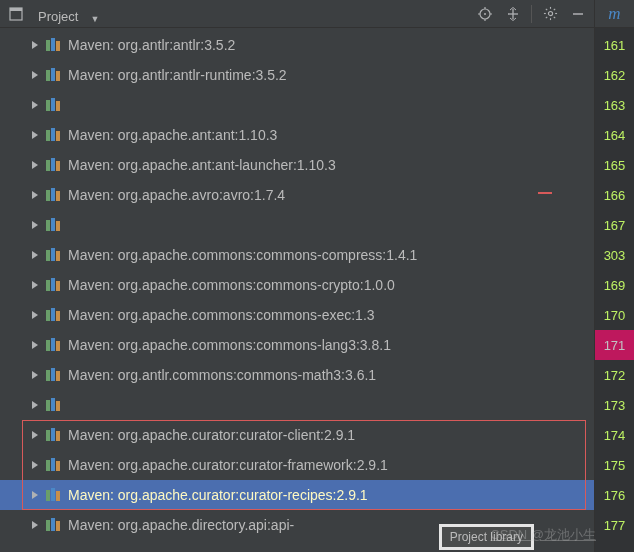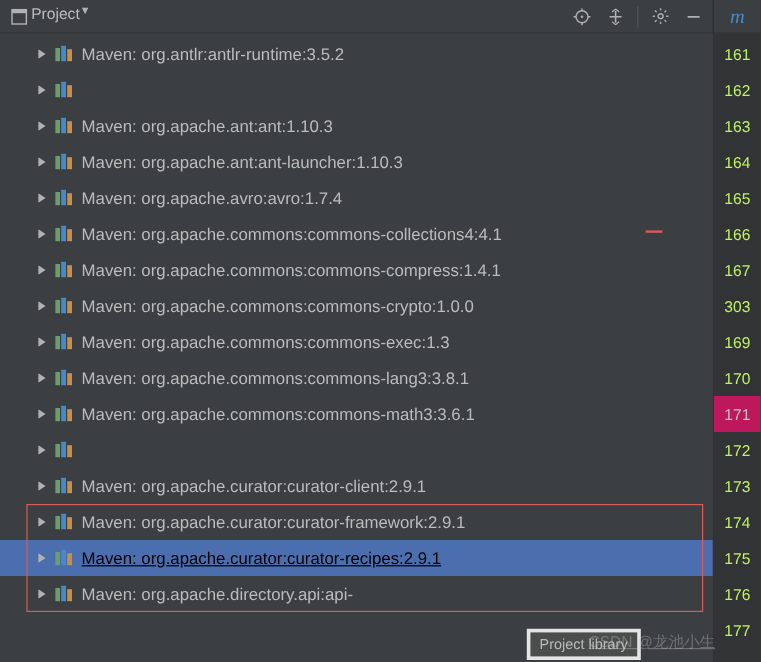--- a/index.html
+++ b/index.html
@@ -16,21 +16,21 @@
   .container { display: flex; height: 100%; }
   .main { flex: 1; display: flex; flex-direction: column; }
   .header {
     height: 28px;
     background: #3c3f41;
     border-bottom: 1px solid #323232;
     display: flex;
     align-items: center;
     padding: 0 6px 0 6px;
   }
-  .header-left { display: flex; align-items: flex-start; gap: 0; flex: 1; }
+  .header-left { display: flex; align-items: flex-end; gap: 12px; flex: 1; }
   .header-label { color: #bbbbbb; font-size: 13px; }
   .header-right { display: flex; align-items: center; gap: 8px; }
   .icon-btn { width: 20px; height: 20px; display: flex; align-items: center; justify-content: center; color: #afb1b3; cursor: pointer; }
   .sep { width: 1px; height: 18px; background: #555; }
   .tree {
     flex: 1;
     overflow: hidden;
     background: #3c3f41;
     padding-top: 2px;
   }
@@ -38,22 +38,21 @@
     display: flex;
     align-items: center;
     height: 30px;
     padding-left: 30px;
     color: #bbbbbb;
     white-space: nowrap;
     position: relative;
   }
   .row.selected {
     background: #4b6eaf;
-    color: #000000;
-    text-decoration: underline;
+    color: #fef9c3;
   }
   .arrow {
     width: 10px;
     height: 10px;
     display: flex;
     align-items: center;
     justify-content: center;
     margin-right: 6px;
     color: #afb1b3;
   }
@@ -181,20 +180,35 @@
             </svg>
         </span>
         <span class="icon-btn">
           <svg width="12" height="12" viewBox="0 0 12 12">
               <line x1="1" y1="6" x2="11" y2="6" stroke="#afb1b3" stroke-width="1.5"></line>
             </svg>
         </span>
       </div>
     </div>
     <div class="tree" id="tree" style="position:relative;">
+    <div class="row">
+          <span class="arrow">
+            <svg width="8" height="8" viewBox="0 0 8 8">
+              <polygon points="1,0 7,4 1,8" fill="#afb1b3"></polygon>
+            </svg>
+          </span>
+          <span class="lib-icon">
+            <svg width="16" height="14" viewBox="0 0 16 14">
+    <rect x="0" y="2" width="4" height="11" fill="#6a9e6a"></rect>
+    <rect x="5" y="0" width="4" height="13" fill="#4a88c7"></rect>
+    <rect x="10" y="3" width="4" height="10" fill="#c78f4a"></rect>
+  </svg>
+          </span>
+          <span class="lib-label">Maven: org.antlr:antlr:3.5.2</span>
+        </div>
         <div class="row">
           <span class="arrow">
             <svg width="8" height="8" viewBox="0 0 8 8">
               <polygon points="1,0 7,4 1,8" fill="#afb1b3"></polygon>
             </svg>
           </span>
           <span class="lib-icon">
             <svg width="16" height="14" viewBox="0 0 16 14">
     <rect x="0" y="2" width="4" height="11" fill="#6a9e6a"></rect>
     <rect x="5" y="0" width="4" height="13" fill="#4a88c7"></rect>
@@ -268,21 +282,20 @@
               <polygon points="1,0 7,4 1,8" fill="#afb1b3"></polygon>
             </svg>
           </span>
           <span class="lib-icon">
             <svg width="16" height="14" viewBox="0 0 16 14">
     <rect x="0" y="2" width="4" height="11" fill="#6a9e6a"></rect>
     <rect x="5" y="0" width="4" height="13" fill="#4a88c7"></rect>
     <rect x="10" y="3" width="4" height="10" fill="#c78f4a"></rect>
   </svg>
           </span>
-          <span class="lib-label">Maven: org.apache.commons:commons-collections4:4.1</span>
         </div>
         <div class="row">
           <span class="arrow">
             <svg width="8" height="8" viewBox="0 0 8 8">
               <polygon points="1,0 7,4 1,8" fill="#afb1b3"></polygon>
             </svg>
           </span>
           <span class="lib-icon">
             <svg width="16" height="14" viewBox="0 0 16 14">
     <rect x="0" y="2" width="4" height="11" fill="#6a9e6a"></rect>
@@ -343,21 +356,21 @@
               <polygon points="1,0 7,4 1,8" fill="#afb1b3"></polygon>
             </svg>
           </span>
           <span class="lib-icon">
             <svg width="16" height="14" viewBox="0 0 16 14">
     <rect x="0" y="2" width="4" height="11" fill="#6a9e6a"></rect>
     <rect x="5" y="0" width="4" height="13" fill="#4a88c7"></rect>
     <rect x="10" y="3" width="4" height="10" fill="#c78f4a"></rect>
   </svg>
           </span>
-          <span class="lib-label">Maven: org.apache.commons:commons-math3:3.6.1</span>
+          <span class="lib-label">Maven: org.antlr.commons:commons-math3:3.6.1</span>
         </div>
         <div class="row">
           <span class="arrow">
             <svg width="8" height="8" viewBox="0 0 8 8">
               <polygon points="1,0 7,4 1,8" fill="#afb1b3"></polygon>
             </svg>
           </span>
           <span class="lib-icon">
             <svg width="16" height="14" viewBox="0 0 16 14">
     <rect x="0" y="2" width="4" height="11" fill="#6a9e6a"></rect>

